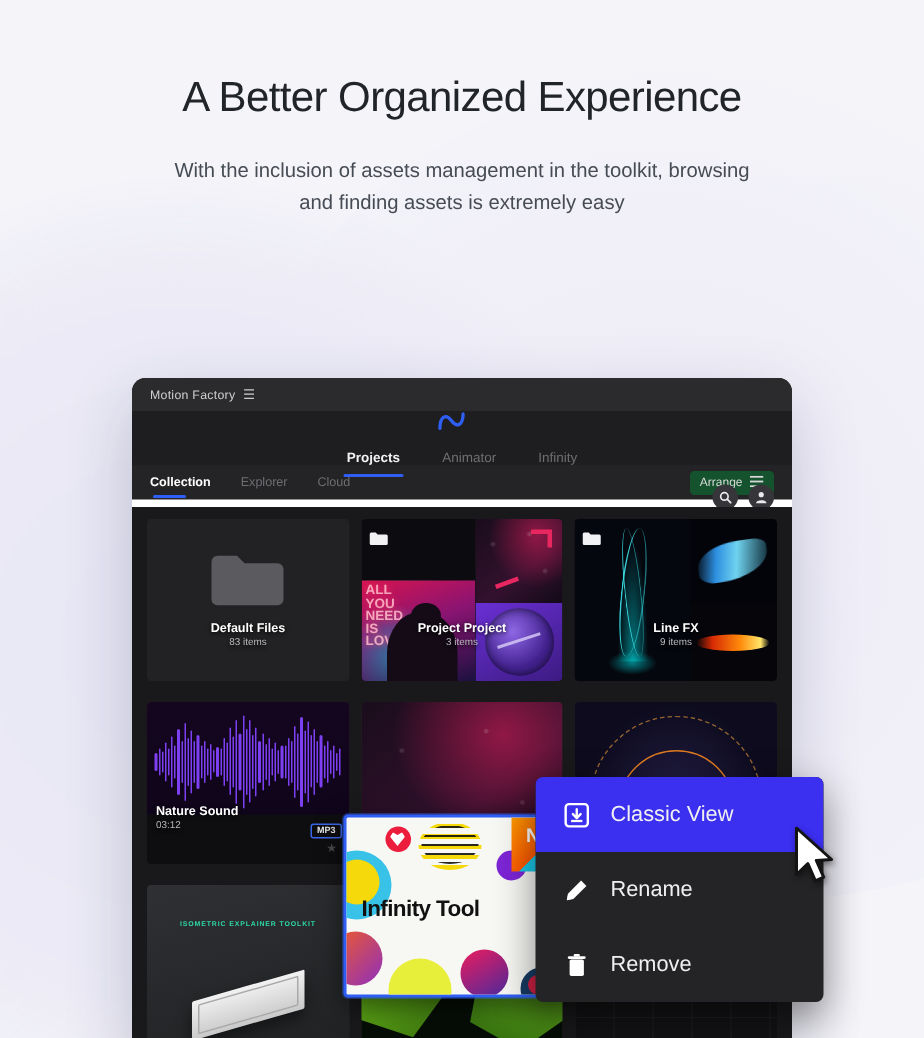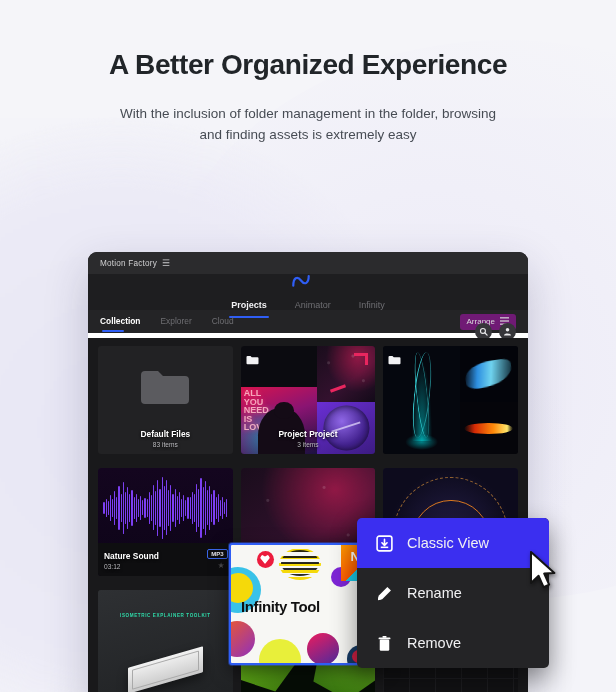--- a/index.html
+++ b/index.html
@@ -44,21 +44,21 @@
 
   
   .hero {
     position: relative;
     z-index: 3;
     text-align: center;
     padding-top: 48px;
   }
   .hero h1 {
     font-size: 28px;
-    font-weight: 700;
+    font-weight: 400;
     color: #212529;
     letter-spacing: -0.4px;
     line-height: 1.2;
   }
   .hero p {
     margin: 22px auto 0;
     max-width: 400px;
     font-size: 13.5px;
     line-height: 1.55;
     color: #474c54;
@@ -173,21 +173,21 @@
   }
   .sub-tab.active { color: #fff; font-weight: 700; }
   .sub-tab.active::after {
     content: "";
     position: absolute;
     left: 2px; width: 22px; bottom: -5px;
     height: 2px; background: #2f5ef5; border-radius: 2px;
   }
   .arrange {
     margin-left: auto;
-    background: #701a75;
+    background: #14532d;
     border-radius: 3px;
     padding: 3px 7px;
     display: flex; align-items: center; gap: 5px;
     font-size: 8px; color: #d8d8da;
     cursor: pointer;
   }
 
   
   .grid {
     position: relative;
@@ -201,21 +201,21 @@
   .card {
     position: relative;
     background: #222224;
     border-radius: 3px;
     overflow: hidden;
     height: 108px;
     cursor: pointer;
   }
   .card-label {
     position: absolute;
-    left: 0; right: 0; bottom: 0;
+    left: 0; right: 0; bottom: 16px;
     padding: 4px 6px 6px;
     text-align: center;
     z-index: 5;
   }
   .card-title {
     font-size: 8.4px; font-weight: 700; color: #fff;
     text-shadow: 0 1px 3px rgba(0,0,0,.9);
   }
   .card-sub {
     font-size: 6.6px; color: #b9b9bd; margin-top: 2px;
@@ -495,21 +495,21 @@
 </head>
 <body>
 
 <div class="bg-sheet"></div>
 <div class="bg-blob-a"></div>
 <div class="bg-blob-b"></div>
 <div class="bg-blob-c"></div>
 
 <div class="hero">
   <h1>A Better Organized Experience</h1>
-  <p>With the inclusion of folder management in the folder, browsing and finding assets is extremely easy</p>
+  <p>With the inclusion of assets management in the toolkit, browsing and finding assets is extremely easy</p>
 </div>
 
 <div class="app-window">
 
   <div class="titlebar">
     <span class="t">Motion Factory</span>
     <span class="hamb">☰</span>
   </div>
 
   <div class="navbar">
@@ -627,20 +627,24 @@
         <div class="mtile">
           <div class="art-fire">
               <div class="f"></div>
             </div>
         </div>
       </div>
       <div class="folder-corner">
         <svg width="13" height="10" viewBox="0 0 26 20" aria-hidden="true">
           <path d="M1 4 a2 2 0 0 1 2-2 h6 l2.5 2.5 H23 a2 2 0 0 1 2 2 v10 a2 2 0 0 1 -2 2 H3 a2 2 0 0 1 -2-2 Z" fill="#f2f2f4"></path>
         </svg>
+      </div>
+      <div class="card-label">
+        <div class="card-title">Line FX</div>
+        <div class="card-sub">9 items</div>
       </div>
     </div>
 
     <div class="card">
       <div class="art-audio">
         <div class="wavebars" id="wavebars">
             <i style="height: 18%;"></i>
             <i style="height: 30%;"></i>
             <i style="height: 22%;"></i>
             <i style="height: 42%;"></i>

